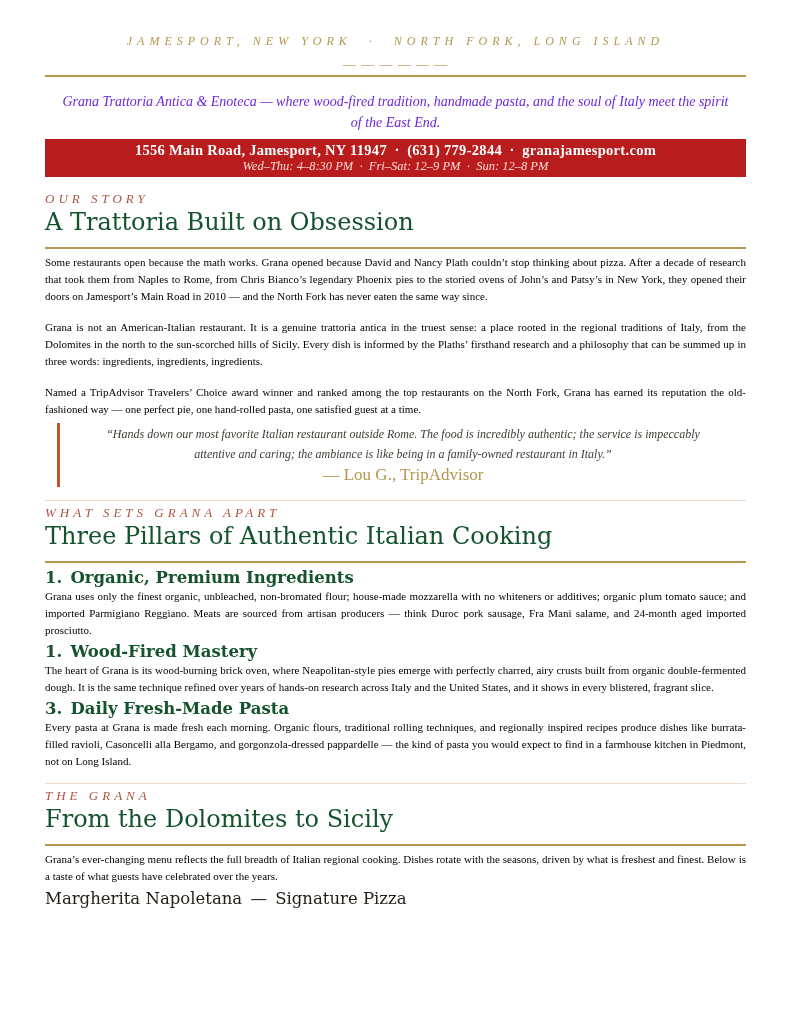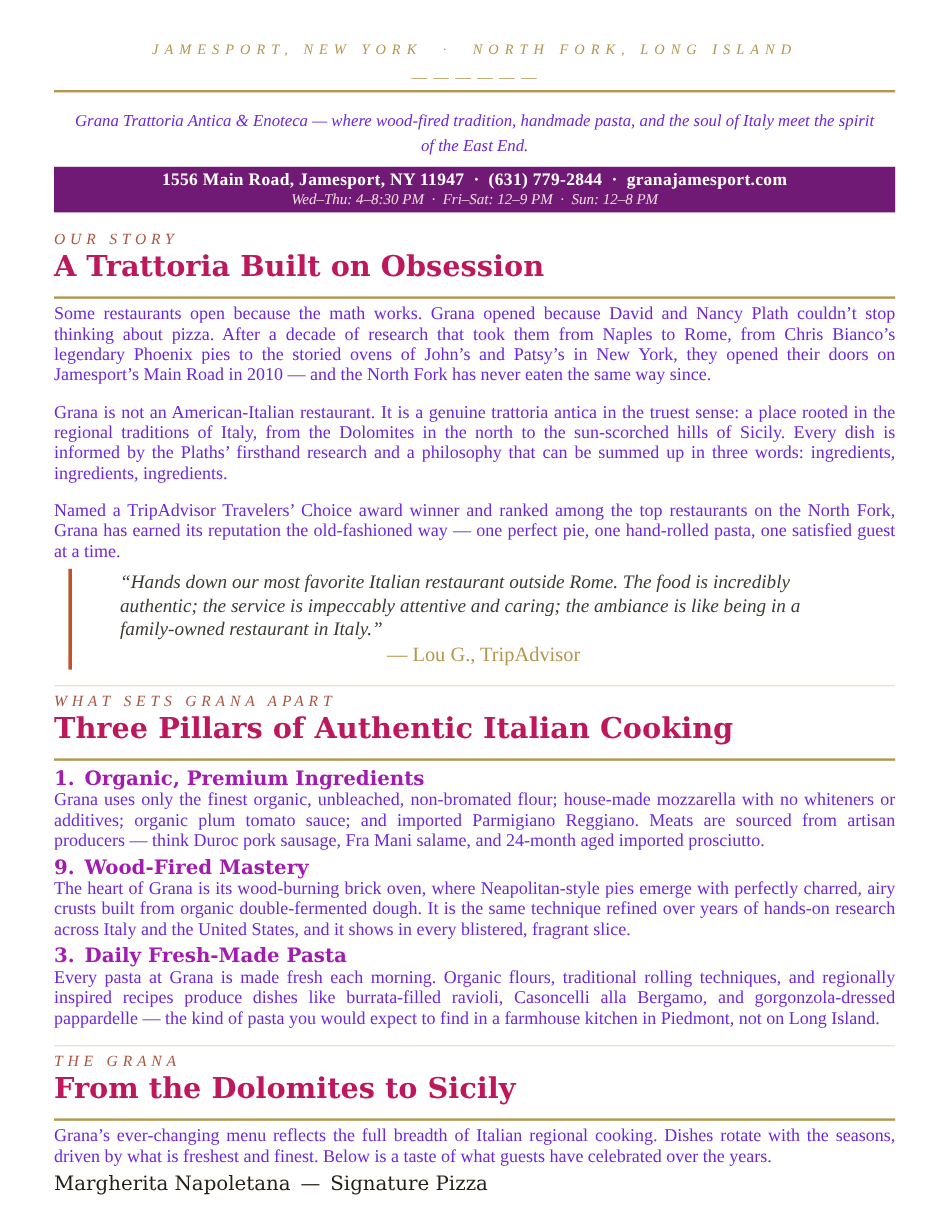--- a/index.html
+++ b/index.html
@@ -48,21 +48,21 @@
   .tagline {
     text-align: center;
     font-style: italic;
     font-size: 14px;
     line-height: 21px;
     color: #6d28d9;
     max-width: 672px;
     margin: 14px auto 6px auto;
   }
   .banner {
-    background: #701a75;
+    background: #b91c1c;
     color: #ffffff;
     text-align: center;
     padding: 3px 0 4px 0;
   }
   .banner-contact {
     font-weight: bold;
     font-size: 14.5px;
     line-height: 17px;
     letter-spacing: 0.3px;
   }
@@ -75,44 +75,44 @@
   
   .section { margin-top: 14px; }
   .section-label {
     font-style: italic;
     font-size: 13px;
     letter-spacing: 4px;
     color: #ab5440;
   }
   .section-heading {
     font-family: "DejaVu Serif", serif;
-    font-weight: bold;
+    font-weight: normal;
     font-size: 24px;
     line-height: 28px;
-    color: #be185d;
+    color: #14532d;
     margin: 1px 0 11px 0;
   }
   .body-text {
-    font-size: 15px;
+    font-size: 11px;
     line-height: 17px;
     text-align: justify;
-    color: #6d28d9;
+    color: #000000;
     margin: 0;
   }
   .body-text + .body-text { margin-top: 14px; }
   
   .quote {
     border-left: 3px solid #c1532b;
     margin: 5px 0 0 12px;
     padding: 2px 40px 2px 40px;
   }
   .quote-text {
-    text-align: left;
+    text-align: center;
     font-style: italic;
-    font-size: 16px;
+    font-size: 12px;
     line-height: 19.5px;
     color: #3d3b33;
     margin: 0 auto;
     max-width: 620px;
   }
   .quote-attribution {
     text-align: center;
     font-size: 17px;
     color: #b4964e;
     margin-top: 1px;
@@ -121,21 +121,21 @@
     border: none;
     border-top: 1px solid #eedacd;
     margin: 13px 0 4px 0;
   }
   
   .pillar-title {
     font-family: "DejaVu Serif", serif;
     font-weight: bold;
     font-size: 16.5px;
     line-height: 19px;
-    color: #a21caf;
+    color: #14532d;
     margin: 3px 0 1px 0;
   }
   .featured-item {
     font-family: "DejaVu Serif", serif;
     font-weight: normal;
     font-size: 16.5px;
     color: #251e16;
     margin-top: 4px;
   }
 </style>
@@ -169,21 +169,21 @@
   </div>
 
   <hr class="light-divider">
 
   <div>
     <div class="section-label">WHAT SETS GRANA APART</div>
     <div class="section-heading">Three Pillars of Authentic Italian Cooking</div>
     <hr class="gold-rule">
     <div class="pillar-title">1. Organic, Premium Ingredients</div>
     <p class="body-text">Grana uses only the finest organic, unbleached, non-bromated flour; house-made mozzarella with no whiteners or additives; organic plum tomato sauce; and imported Parmigiano Reggiano. Meats are sourced from artisan producers — think Duroc pork sausage, Fra Mani salame, and 24-month aged imported prosciutto.</p>
-    <div class="pillar-title">9. Wood-Fired Mastery</div>
+    <div class="pillar-title">1. Wood-Fired Mastery</div>
     <p class="body-text">The heart of Grana is its wood-burning brick oven, where Neapolitan-style pies emerge with perfectly charred, airy crusts built from organic double-fermented dough. It is the same technique refined over years of hands-on research across Italy and the United States, and it shows in every blistered, fragrant slice.</p>
     <div class="pillar-title">3. Daily Fresh-Made Pasta</div>
     <p class="body-text">Every pasta at Grana is made fresh each morning. Organic flours, traditional rolling techniques, and regionally inspired recipes produce dishes like burrata-filled ravioli, Casoncelli alla Bergamo, and gorgonzola-dressed pappardelle — the kind of pasta you would expect to find in a farmhouse kitchen in Piedmont, not on Long Island.</p>
   </div>
 
   <hr class="light-divider">
 
   <div>
     <div class="section-label">THE GRANA</div>
     <div class="section-heading">From the Dolomites to Sicily</div>

